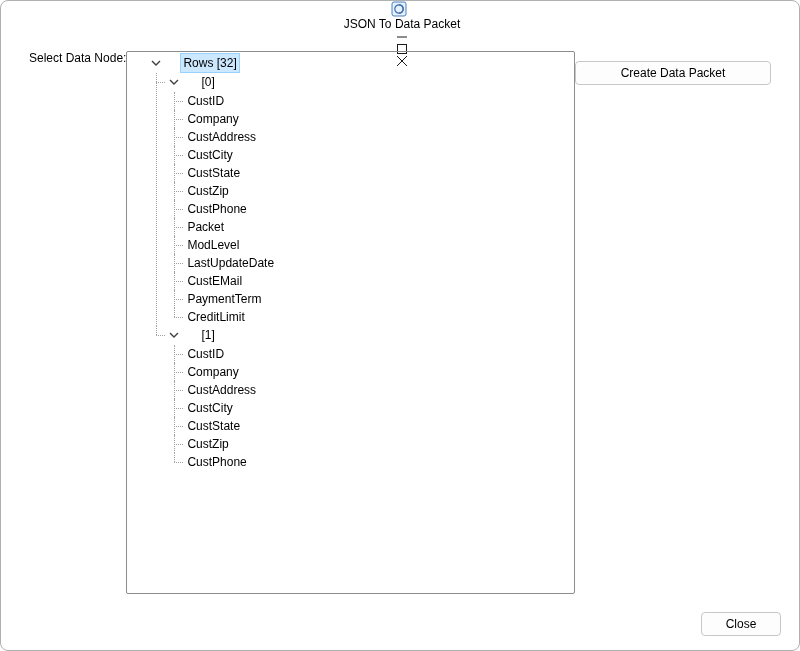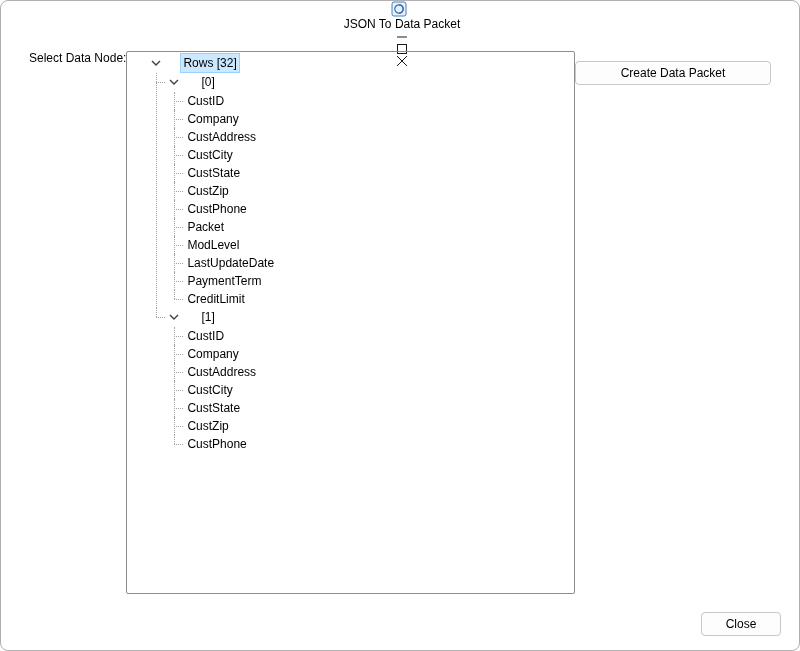--- a/index.html
+++ b/index.html
@@ -230,20 +230,23 @@
                     <li><span class="node-row">
                         <span class="node-label">Packet</span>
                       </span></li>
                     <li><span class="node-row">
                         <span class="node-label">ModLevel</span>
                       </span></li>
                     <li><span class="node-row">
                         <span class="node-label">LastUpdateDate</span>
                       </span></li>
                     <li><span class="node-row">
+                        <span class="node-label">CustEMail</span>
+                      </span></li>
+                    <li><span class="node-row">
                         <span class="node-label">PaymentTerm</span>
                       </span></li>
                     <li><span class="node-row">
                         <span class="node-label">CreditLimit</span>
                       </span></li>
                   </ul></li>
                 <li><span class="node-row">
                     <span class="expander">
                       <svg width="10" height="10" viewBox="0 0 10 10">
                         <path d="M1 3 L5 7 L9 3" fill="none" stroke="#404040" stroke-width="1.4"></path>

